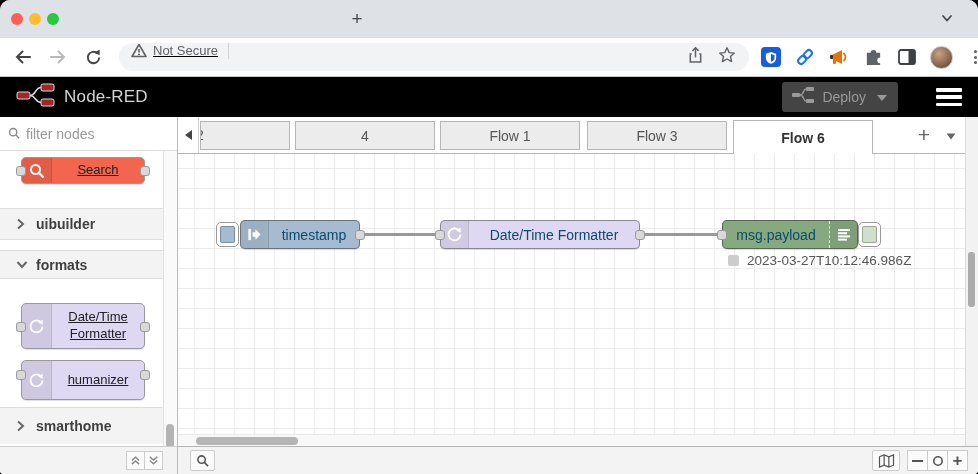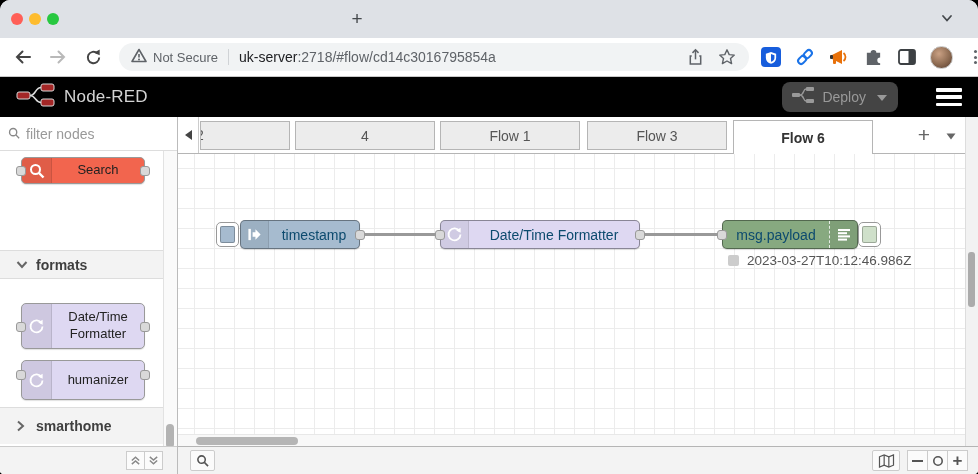--- a/index.html
+++ b/index.html
@@ -15,58 +15,58 @@
                 border-radius:10px 10px 0 0; display:flex; align-items:center; padding:0 10px 0 14px; }
   .favicon { width:17px; height:17px; border-radius:3px; background:#7c0f0f; flex:none; display:flex; align-items:center; justify-content:center; }
   .chrome-tab-title { font-size:13px; color:#3c4043; margin-left:9px; flex:1; white-space:nowrap; overflow:hidden; }
   .tab-close { color:#5f6368; font-size:14px; width:18px; height:18px; line-height:18px; text-align:center; border-radius:50%; }
   .newtab-btn { position:absolute; left:347px; top:9px; width:20px; height:20px; color:#45494d; font-size:19px; line-height:19px; text-align:center; }
   .strip-chevron { position:absolute; right:24px; top:11px; }
 
   
   .toolbar { height:39px; background:#fff; border-bottom:1px solid #c9c9c9; display:flex; align-items:center; padding:0 10px; flex:none; }
   .navbtn { width:26px; height:26px; display:flex; align-items:center; justify-content:center; margin-right:9px; flex:none; }
-  .omnibox { height:28px; width:630px; background:#f1f3f4; border-radius:14px; display:flex; align-items:center; padding:0 10px 0 12px; margin-left:4px; flex:none; }
+  .omnibox { height:28px; width:630px; background:#f1f3f4; border-radius:14px; display:flex; padding:0 10px 0 12px; margin-left:4px; flex:none;text-decoration:underline; }
   .notsecure { font-size:13px; color:#5f6368; margin-left:6px; white-space:nowrap; }
   .omni-div { width:1px; height:16px; background:#d0d3d6; margin:0 10px; }
   .urltext { font-size:14px; white-space:nowrap; overflow:hidden; }
   .urltext .host { color:#202124; } .urltext .path { color:#5f6368; }
   .omni-spacer { flex:1; }
   .omni-ic { width:24px; height:24px; display:flex; align-items:center; justify-content:center; margin-left:8px; flex:none; }
   .ext { width:24px; height:24px; display:flex; align-items:center; justify-content:center; margin-left:10px; flex:none; }
   .bw { width:20px; height:20px; background:#175ddc; border-radius:4px; display:flex; align-items:center; justify-content:center; }
   .avatar { width:23px; height:23px; border-radius:50%; background:radial-gradient(circle at 38% 32%, #caa184 0%, #8d6b52 55%, #54392b 100%); border:1px solid #c5c5c5; }
   .kebab { display:flex; flex-direction:column; gap:2.5px; align-items:center; }
   .kebab i { width:3px; height:3px; border-radius:50%; background:#5f6368; }
 
   
   .nr-header { height:40px; background:var(--header_bg,#000); display:flex; align-items:center; flex:none; }
   .nr-logo { margin-left:16px; flex:none; }
   .nr-title { color:#d4d4d4; font-size:17px; margin-left:8px; letter-spacing:.2px; }
-  .deploy { margin-left:auto; margin-right:38px; height:30px; background:var(--deploy_bg,#444); border-radius:8px;
+  .deploy { margin-left:auto; margin-right:38px; height:30px; background:var(--deploy_bg,#444); border-radius:3px;
             display:flex; align-items:center; padding:0 10px; }
   .deploy-label { color:#999; font-size:14px; margin:0 10px 0 8px; }
   .hamburger { width:26px; height:18px; margin-right:16px; display:flex; flex-direction:column; justify-content:space-between; }
   .hamburger i { height:3.5px; background:#fff; border-radius:1px; }
 
   
   .main { flex:1; display:flex; min-height:0; }
 
   
   .palette { width:178px; flex:none; display:flex; flex-direction:column; border-right:1px solid #bbb; background:#fff; }
   .filter { height:34px; border-bottom:1px solid #ddd; display:flex; align-items:center; padding:0 8px; flex:none; }
   .filter input { border:none; outline:none; background:transparent; font-size:14px; color:#333; margin-left:6px; width:130px; font-family:inherit; }
   .filter input::placeholder { color:#999; }
   .pal-body { flex:1; position:relative; background:#fff; overflow:hidden; }
   .pal-scroll { position:absolute; right:0; top:0; bottom:0; width:14px; background:#fafafa; border-left:1px solid #e2e2e2; }
   .pal-thumb { position:absolute; right:3px; top:273px; width:8px; height:24px; background:#b3b3b3; border-radius:4px; }
   .pnode { position:absolute; left:21px; width:124px; border:1px solid #999; border-radius:5px; display:flex; align-items:center; font-size:13px; color:#222; box-shadow:0 1px 1px rgba(0,0,0,.12); }
   .pnode .nicon { align-self:stretch; width:30px; background:rgba(0,0,0,.07); border-right:1px solid rgba(0,0,0,.1);
                   border-radius:4px 0 0 4px; display:flex; align-items:center; justify-content:center; flex:none; }
-  .pnode .nlabel { flex:1; text-align:center; padding:0 4px; line-height:1.3; }
+  .pnode .nlabel { flex:1; text-align:center; padding:0 4px; line-height:1.3;text-decoration:underline; }
   .port { position:absolute; width:10px; height:10px; background:#d9d9d9; border:1px solid #999; border-radius:3px; }
   .port.pl { left:-6px; } .port.pr { right:-6px; }
   .cat { position:absolute; left:0; right:14px; background:#f3f3f3; border-top:1px solid #ddd; border-bottom:1px solid #ddd;
          display:flex; align-items:center; }
   .cat .chev { margin-left:16px; width:12px; display:flex; }
   .cat .clabel { font-size:14px; font-weight:bold; color:#3f3f3f; margin-left:8px; }
   .pal-footer { height:28px; flex:none; background:#f3f3f3; border-top:1px solid #ccc; display:flex; align-items:center; justify-content:flex-end; padding-right:14px; }
   .pf-btn { width:19px; height:19px; background:#fbfbfb; border:1px solid #ccc; display:flex; align-items:center; justify-content:center; }
   .pf-btn + .pf-btn { margin-left:-1px; }
 
@@ -160,21 +160,20 @@
     <div class="omnibox">
       <span>
         <svg width="16" height="15" viewBox="0 0 16 15">
             <path d="M8 1.5 L15 13.5 H1 Z" fill="none" stroke="#5f6368" stroke-width="1.6" stroke-linejoin="round"></path>
             <line x1="8" y1="6" x2="8" y2="9.4" stroke="#5f6368" stroke-width="1.6"></line>
             <circle cx="8" cy="11.6" r="1" fill="#5f6368"></circle>
           </svg>
       </span>
       <span class="notsecure">Not Secure</span>
       <span class="omni-div"></span>
-      <span class="urltext"><span class="host">uk-server</span><span class="path">:2718/#flow/cd14c3016795854a</span></span>
       <span class="omni-spacer"></span>
       <span class="omni-ic">
         <svg width="17" height="18" viewBox="0 0 18 18">
             <path d="M5 8 H3.5 V16.5 H14.5 V8 H13" fill="none" stroke="#5f6368" stroke-width="1.6"></path>
             <line x1="9" y1="11.5" x2="9" y2="2" stroke="#5f6368" stroke-width="1.6"></line>
             <polyline points="5.8,4.6 9,1.4 12.2,4.6" fill="none" stroke="#5f6368" stroke-width="1.6"></polyline>
           </svg>
       </span>
       <span class="omni-ic">
         <svg width="18" height="18" viewBox="0 0 18 18">
@@ -281,20 +280,28 @@
           <span class="nicon">
             <svg width="16" height="16" viewBox="0 0 16 16">
                 <circle cx="6.5" cy="6.5" r="4.5" fill="none" stroke="#fff" stroke-width="2"></circle>
                 <line x1="10" y1="10" x2="14.5" y2="14.5" stroke="#fff" stroke-width="2.4"></line>
               </svg>
           </span>
           <span class="nlabel">Search</span>
           <span class="port pr" style="top:8px;"></span>
         </div>
 
+        <div class="cat" style="top:57px; height:32px;">
+          <span class="chev">
+            <svg width="9" height="12" viewBox="0 0 9 12">
+                <polyline points="2,1.5 7,6 2,10.5" fill="none" stroke="#666" stroke-width="2"></polyline>
+              </svg>
+          </span>
+          <span class="clabel">uibuilder</span>
+        </div>
 
         <div class="cat" style="top:99px; height:29px;">
           <span class="chev">
             <svg width="12" height="9" viewBox="0 0 12 9">
                 <polyline points="1.5,2 6,7 10.5,2" fill="none" stroke="#666" stroke-width="2"></polyline>
               </svg>
           </span>
           <span class="clabel">formats</span>
         </div>
 

